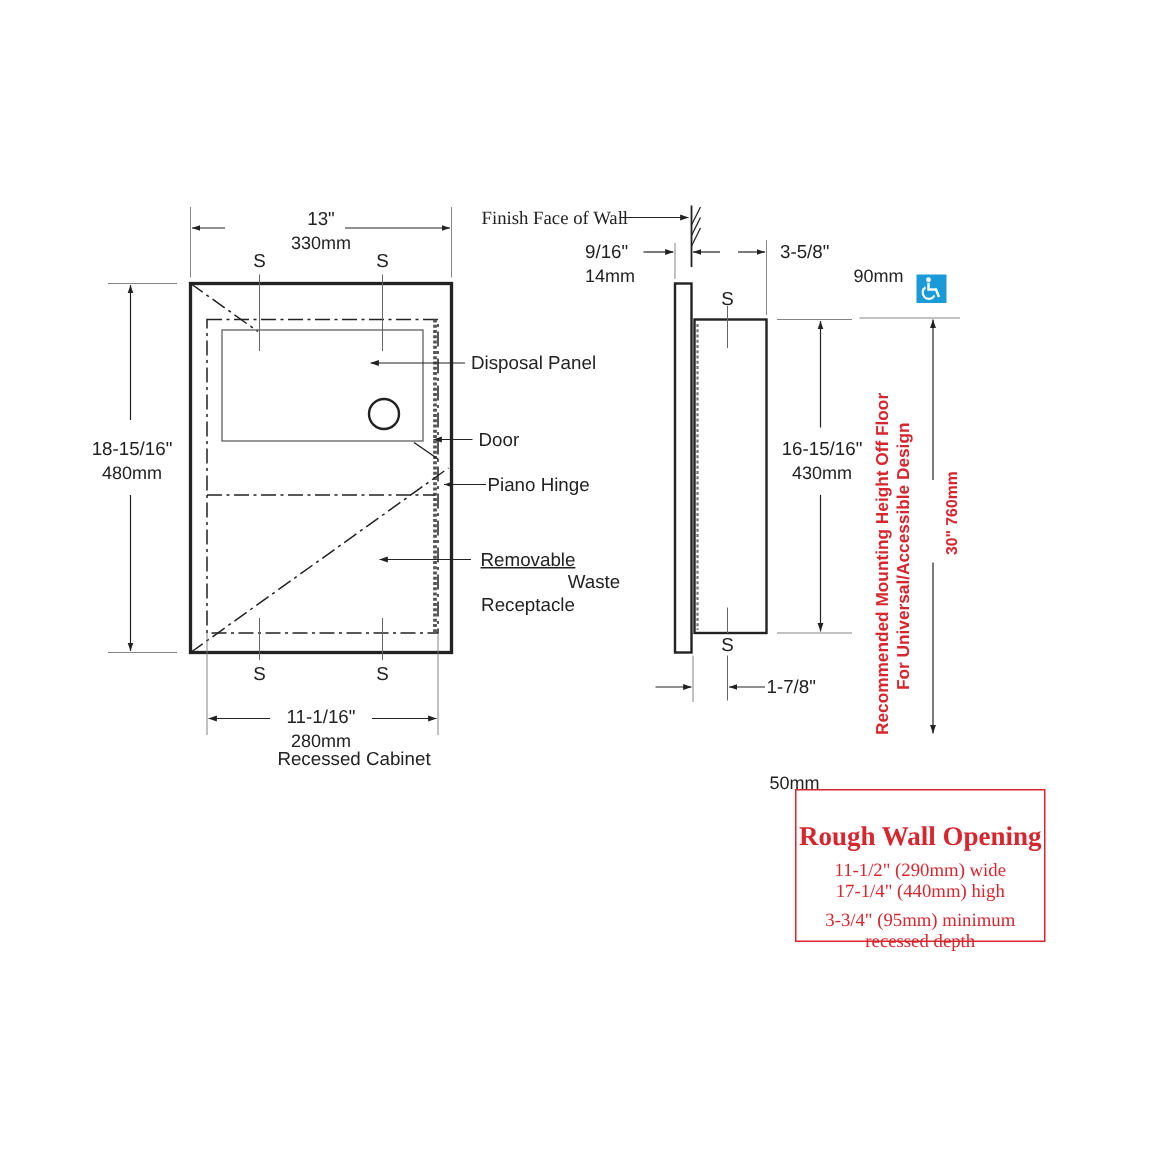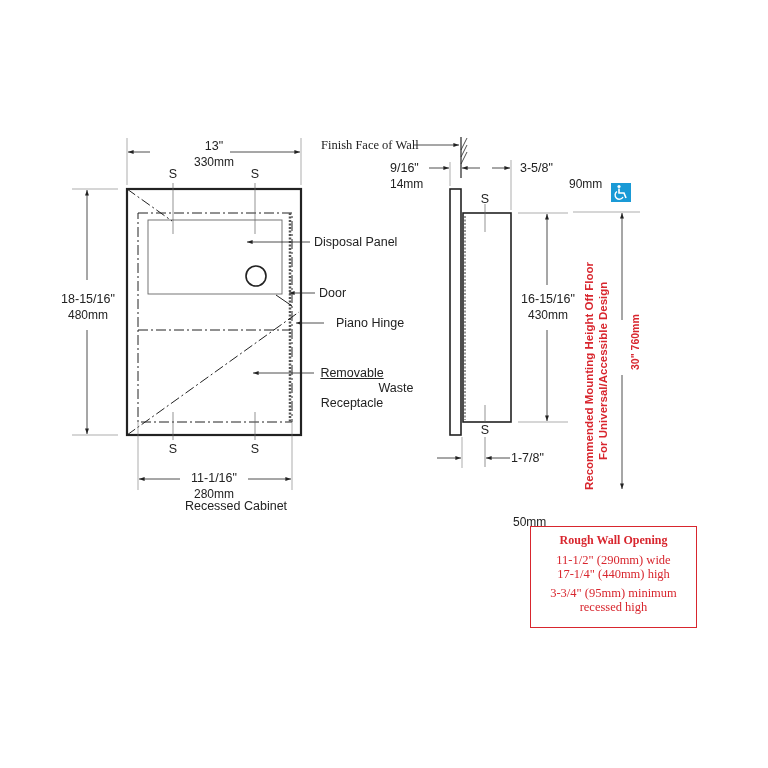--- a/index.html
+++ b/index.html
@@ -3,21 +3,21 @@
 <meta charset="utf-8">
 <style>
   html, body { margin: 0; padding: 0; background: #ffffff; }
   body { width: 768px; height: 768px; position: relative; overflow: hidden; font-family: "Liberation Sans", sans-serif; color: #222; }
   svg.drawing { position: absolute; left: 0; top: 0; width: 768px; height: 768px; }
   .lbl { position: absolute; font-family: "Liberation Sans", sans-serif; font-size: 12.5px; color: #222; white-space: nowrap; line-height: 1; }
   .sm { font-size: 12px; }
   .ctr { transform: translateX(-50%); text-align: center; }
   .vtext { position: absolute; transform-origin: left top; transform: rotate(-90deg); white-space: nowrap; color: #d8262e; font-weight: bold; font-family: "Liberation Sans", sans-serif; }
   .rough { position: absolute; left: 530px; top: 526px; width: 167px; height: 102px; border: 1.6px solid #d8262e; box-sizing: border-box; text-align: center; font-family: "Liberation Serif", serif; color: #d8262e; }
-  .rough .title { font-weight: bold; font-size: 12px; margin-top: 6px; }
+  .rough .title { font-weight: bold; font-size: 18px; margin-top: 20px; }
   .rough .line { font-size: 12.5px; line-height: 14px; }
   .rough .gap { margin-top: 5px; }
   .ada { position: absolute; left: 611px; top: 183px; width: 20px; height: 19px; background: #1a9ad6; }
 </style>
 </head>
 <body>
 
 <svg class="drawing" viewBox="0 0 768 768" xmlns="http://www.w3.org/2000/svg">
   <defs>
     <marker id="arr" viewBox="0 0 10 10" refX="10" refY="5" markerWidth="7" markerHeight="7" orient="auto-start-reverse">
@@ -118,21 +118,21 @@
 
 <div class="lbl ctr" style="left:88px;top:293px;">18-15/16"</div>
 <div class="lbl sm ctr" style="left:88px;top:309px;">480mm</div>
 
 <div class="lbl ctr" style="left:214px;top:472px;">11-1/16"</div>
 <div class="lbl sm ctr" style="left:214px;top:488px;">280mm</div>
 <div class="lbl ctr" style="left:216px;top:500px;margin-left:20px;">Recessed Cabinet</div>
 
 <div class="lbl" style="left:314px;top:236px;">Disposal Panel</div>
 <div class="lbl" style="left:319px;top:287px;">Door</div>
-<div class="lbl" style="left:336px;top:317px;text-align:right;">Piano Hinge</div>
+<div class="lbl" style="left:325px;top:317px;text-align:right;">Piano Hinge</div>
 <div class="lbl ctr" style="left:352px;top:367px;text-decoration:underline;">Removable</div>
 <div class="lbl ctr" style="left:352px;top:382px;margin-left:44px;">Waste</div>
 <div class="lbl ctr" style="left:352px;top:397px;">Receptacle</div>
 
 <div class="lbl" style="left:321px;top:139px;font-family:Liberation Serif, serif;">Finish Face of Wall</div>
 <div class="lbl" style="left:390px;top:162px;">9/16"</div>
 <div class="lbl sm" style="left:390px;top:178px;">14mm</div>
 <div class="lbl" style="left:520px;top:162px;">3-5/8"</div>
 <div class="lbl sm" style="left:522px;top:178px;margin-left:47px;">90mm</div>
 <div class="lbl ctr" style="left:485px;top:193px;">S</div>
@@ -152,14 +152,14 @@
     <path d="M8 5.5 L8 10 L13 10 L15 15" stroke="#fff" stroke-width="1.6" fill="none"></path>
     <path d="M6 8.5 A4.2 4.2 0 1 0 12 14" stroke="#fff" stroke-width="1.4" fill="none"></path>
   </svg>
 </div>
 
 <div class="rough">
   <div class="title">Rough Wall Opening</div>
   <div class="line gap">11-1/2" (290mm) wide</div>
   <div class="line">17-1/4" (440mm) high</div>
   <div class="line gap">3-3/4" (95mm) minimum</div>
-  <div class="line">recessed high</div>
+  <div class="line">recessed depth</div>
 </div>
 
 </body></html>

